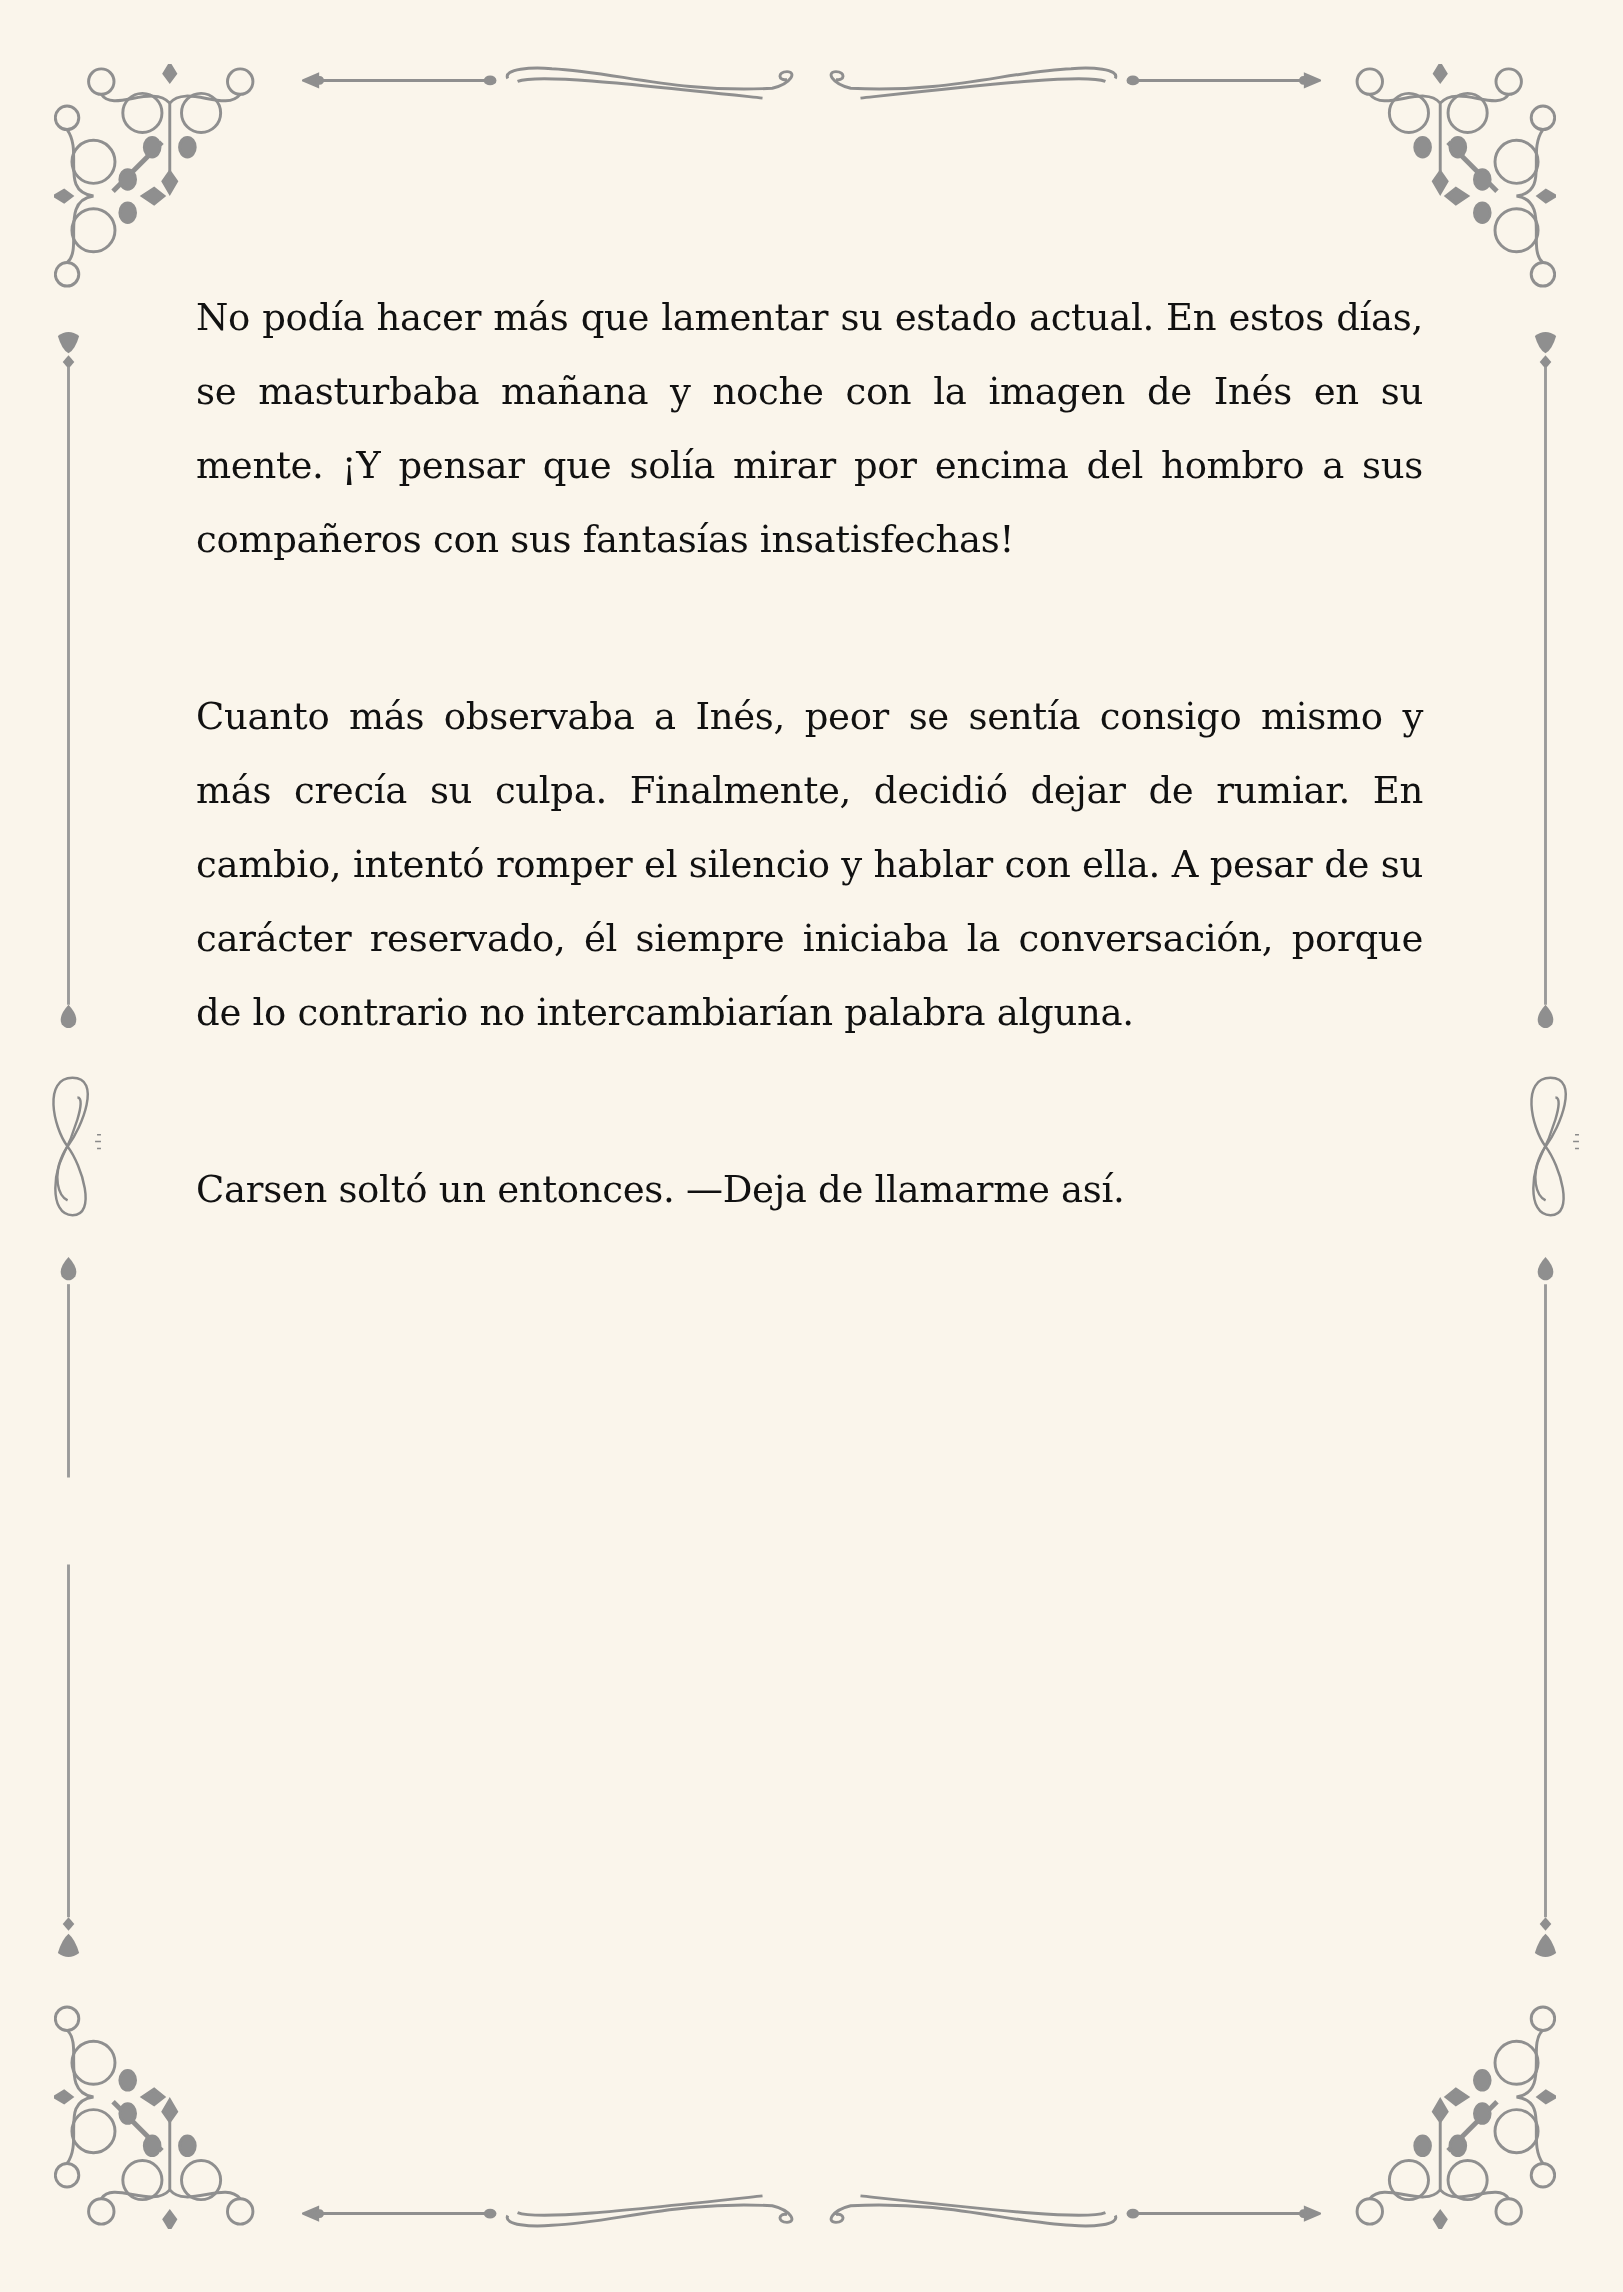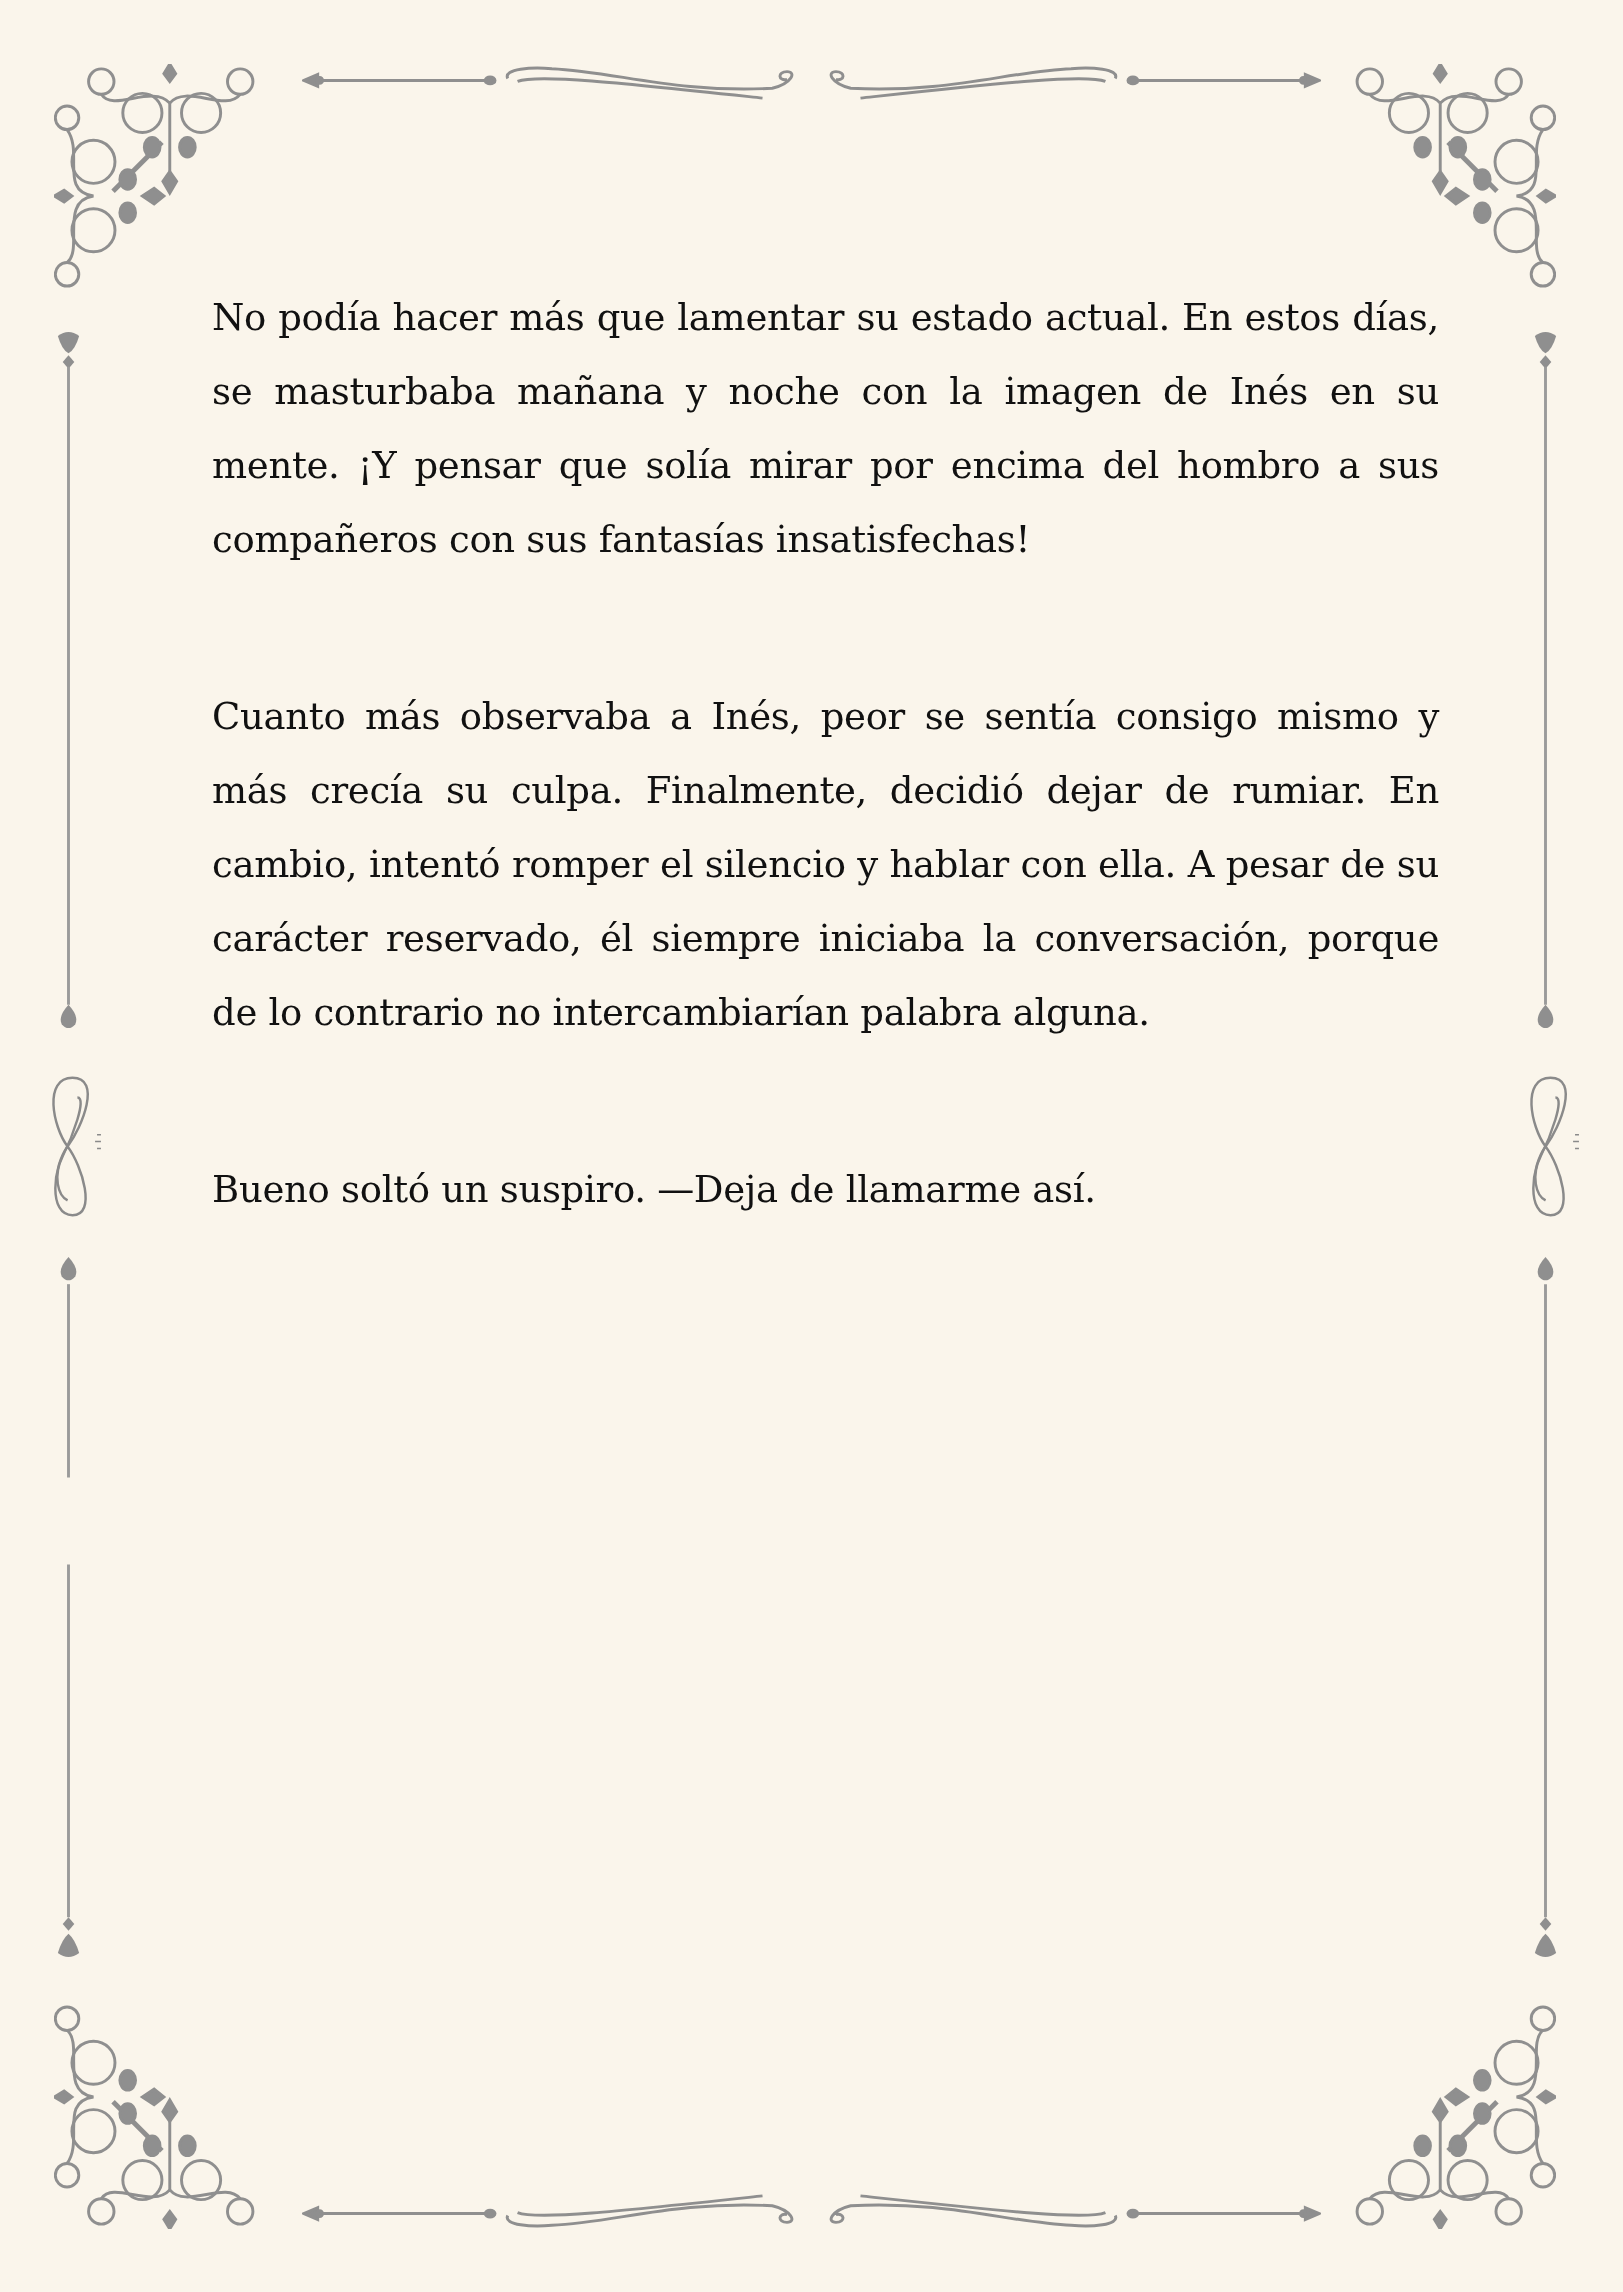--- a/index.html
+++ b/index.html
@@ -4,21 +4,21 @@
 <style>
   html, body { margin:0; padding:0; }
   body {
     width:1623px; height:2293px; background:#faf5eb; position:relative; overflow:hidden;
     font-family:"DejaVu Serif","Liberation Serif",serif; color:#111;
   }
   .orn { position:absolute; }
   .orn svg { display:block; }
   .text-block {
     position:absolute; left:196px; top:281px; width:1227px;
-    font-size:37px; line-height:74px; text-align:justify; letter-spacing:-0.3px;margin-left:16px;
+    font-size:37px; line-height:74px; text-align:justify; letter-spacing:-0.3px;
   }
   .para { margin:0 0 103px 0; text-align:justify; text-align-last:left; }
   .para.last { margin-bottom:0; }
 </style>
 </head>
 <body>
 
 <div class="orn" style="left:54px;top:64px;">
   <svg width="211" height="225" viewBox="0 0 215 230" fill="none" stroke="#8f8f8f" stroke-width="3">
     <circle cx="48" cy="18" r="13"></circle>
@@ -195,15 +195,15 @@
     <path d="M15 2 Q26 14 22 22 Q15 30 8 22 Q4 14 15 2z" fill="#8f8f8f" stroke="none"></path>
     <line x1="15" y1="30" x2="15" y2="685"></line>
     <path d="M15 685 l6 7 l-6 7 l-6 -7z" fill="#8f8f8f" stroke="none"></path>
     <path d="M4 722 Q15 730 26 722 Q22 708 15 702 Q8 708 4 722z" fill="#8f8f8f" stroke="none"></path>
   </svg>
 </div>
 
 <main class="text-block">
   <p class="para">No podía hacer más que lamentar su estado actual. En estos días, se masturbaba mañana y noche con la imagen de Inés en su mente. ¡Y pensar que solía mirar por encima del hombro a sus compañeros con sus fantasías insatisfechas!</p>
   <p class="para">Cuanto más observaba a Inés, peor se sentía consigo mismo y más crecía su culpa. Finalmente, decidió dejar de rumiar. En cambio, intentó romper el silencio y hablar con ella. A pesar de su carácter reservado, él siempre iniciaba la conversación, porque de lo contrario no intercambiarían palabra alguna.</p>
-  <p class="para">Bueno soltó un suspiro. —Deja de llamarme así.</p>
+  <p class="para">Carsen soltó un entonces. —Deja de llamarme así.</p>
 </main>
 
 
 </body></html>

